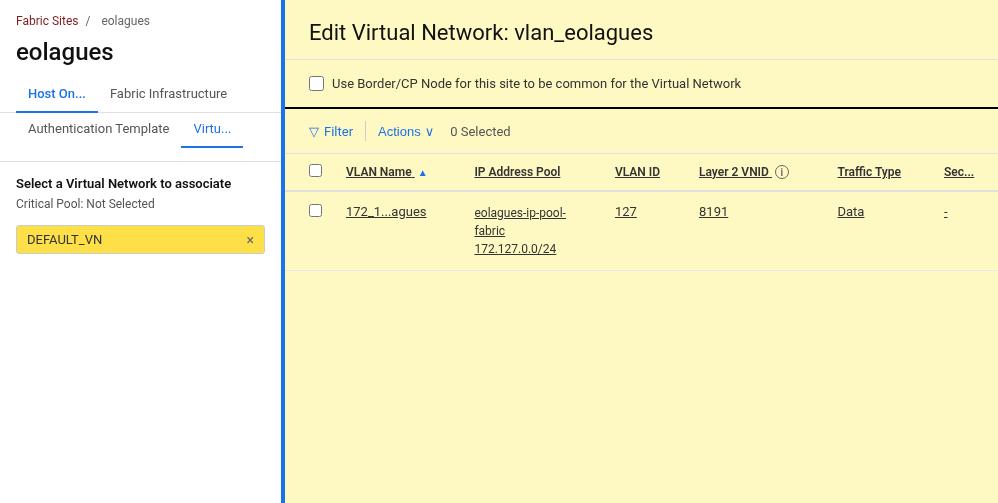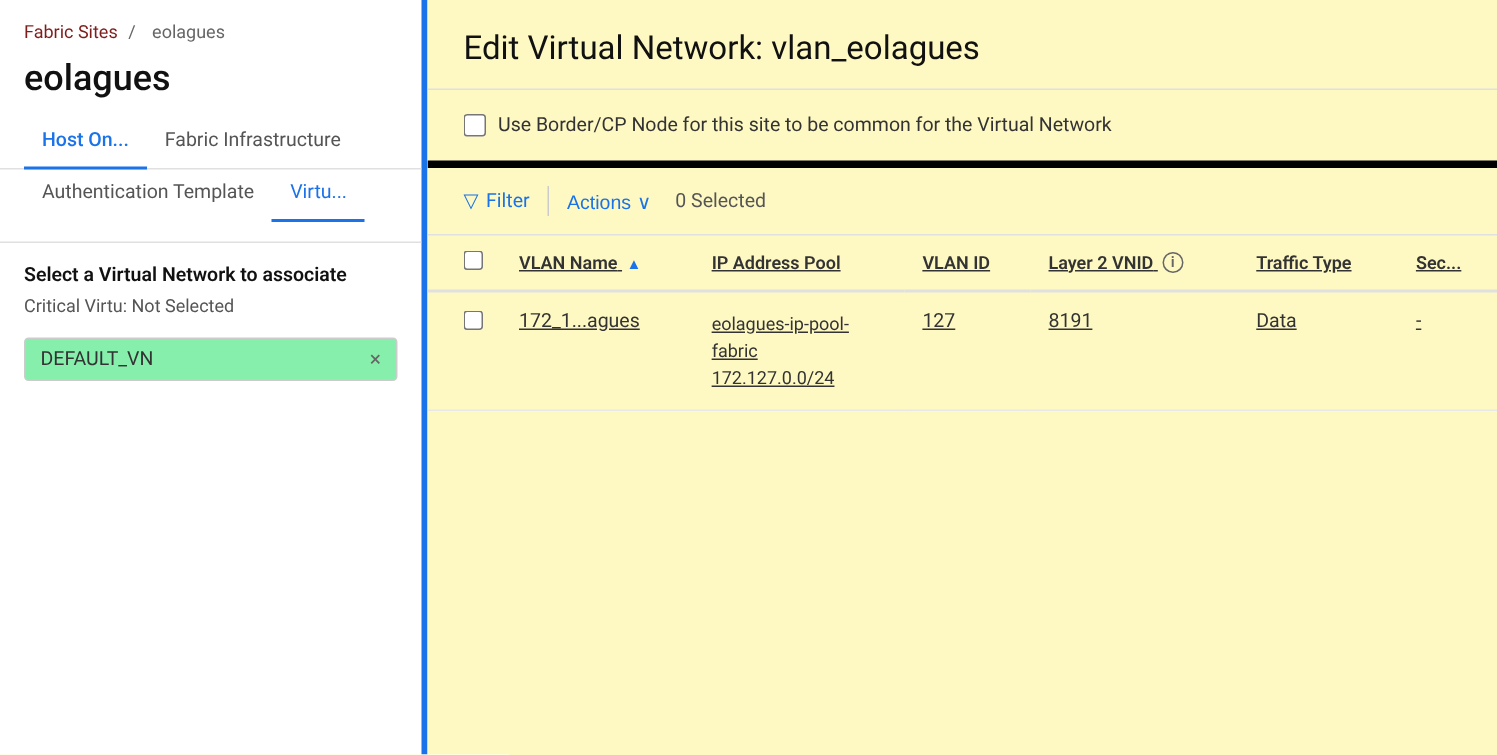--- a/index.html
+++ b/index.html
@@ -92,21 +92,21 @@
       margin-bottom: 14px;
     }
 
     .selected-item {
       display: flex;
       align-items: center;
       justify-content: space-between;
       border: 1px solid #ccc;
       border-radius: 3px;
       padding: 6px 10px;
-      background: #86efac;
+      background: #fde047;
       font-size: 13px;
       color: #333;
     }
     .selected-item .close-btn {
       cursor: pointer;
       color: #666;
       font-size: 14px;
       line-height: 1;
     }
 
@@ -127,21 +127,21 @@
       font-size: 22px;
       font-weight: 400;
       color: #111;
     }
 
     .checkbox-row {
       padding: 16px 24px;
       display: flex;
       align-items: center;
       gap: 8px;
-      border-bottom: 5px solid #000000;
+      border-bottom: 2px solid #000000;
       font-size: 13px;
       color: #333;
     }
     .checkbox-row input[type="checkbox"] {
       width: 15px;
       height: 15px;
       cursor: pointer;
     }
 
     .toolbar {
@@ -274,21 +274,21 @@
     <div class="tab-item">Fabric Infrastructure</div>
   </div>
 
   <div class="tabs-row2">
     <div class="tab2-item">Authentication Template</div>
     <div class="tab2-item active">Virtu...</div>
   </div>
 
   <div class="left-content">
     <div class="section-label">Select a Virtual Network to associate</div>
-    <div class="critical-pool">Critical Virtu: Not Selected</div>
+    <div class="critical-pool">Critical Pool: Not Selected</div>
 
     <div class="selected-item">
       <span>DEFAULT_VN</span>
       <span class="close-btn">×</span>
     </div>
   </div>
 </div>
 
 <div class="right-panel">
   <div class="right-header">

